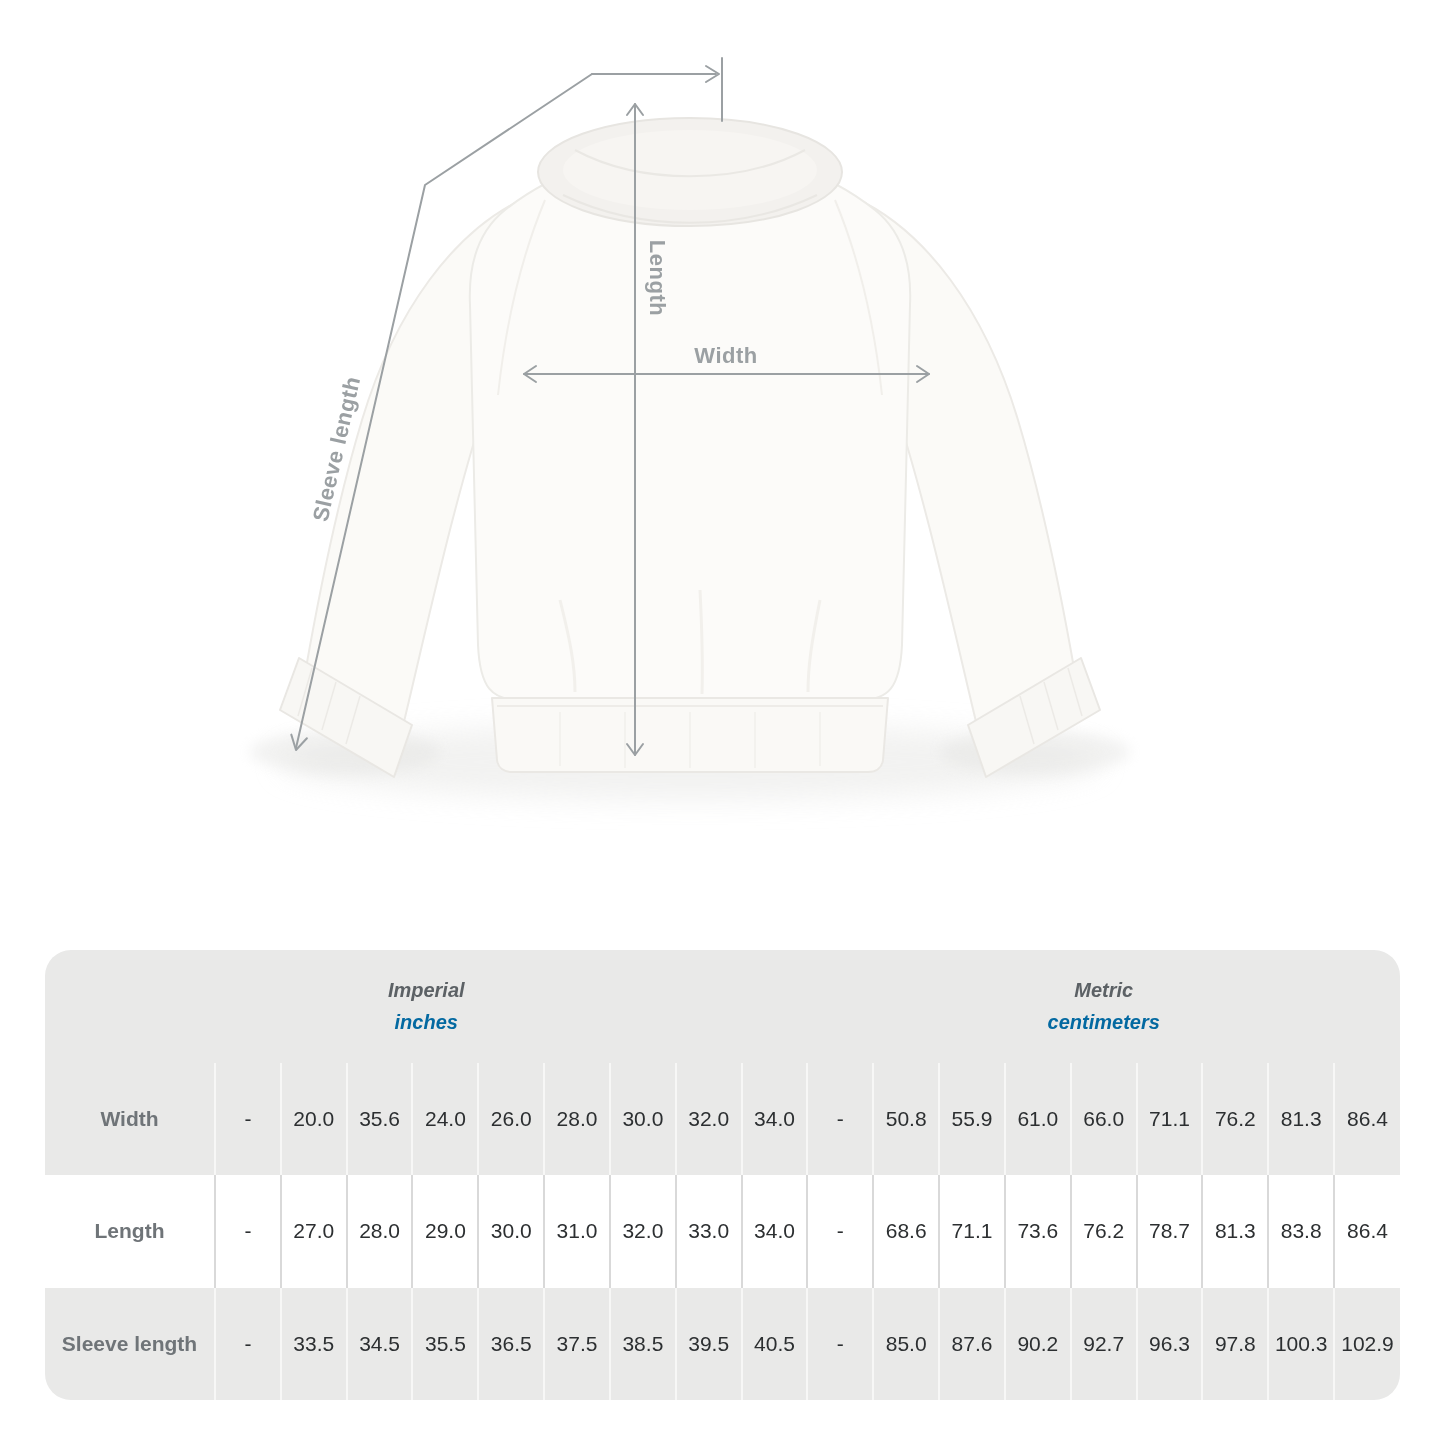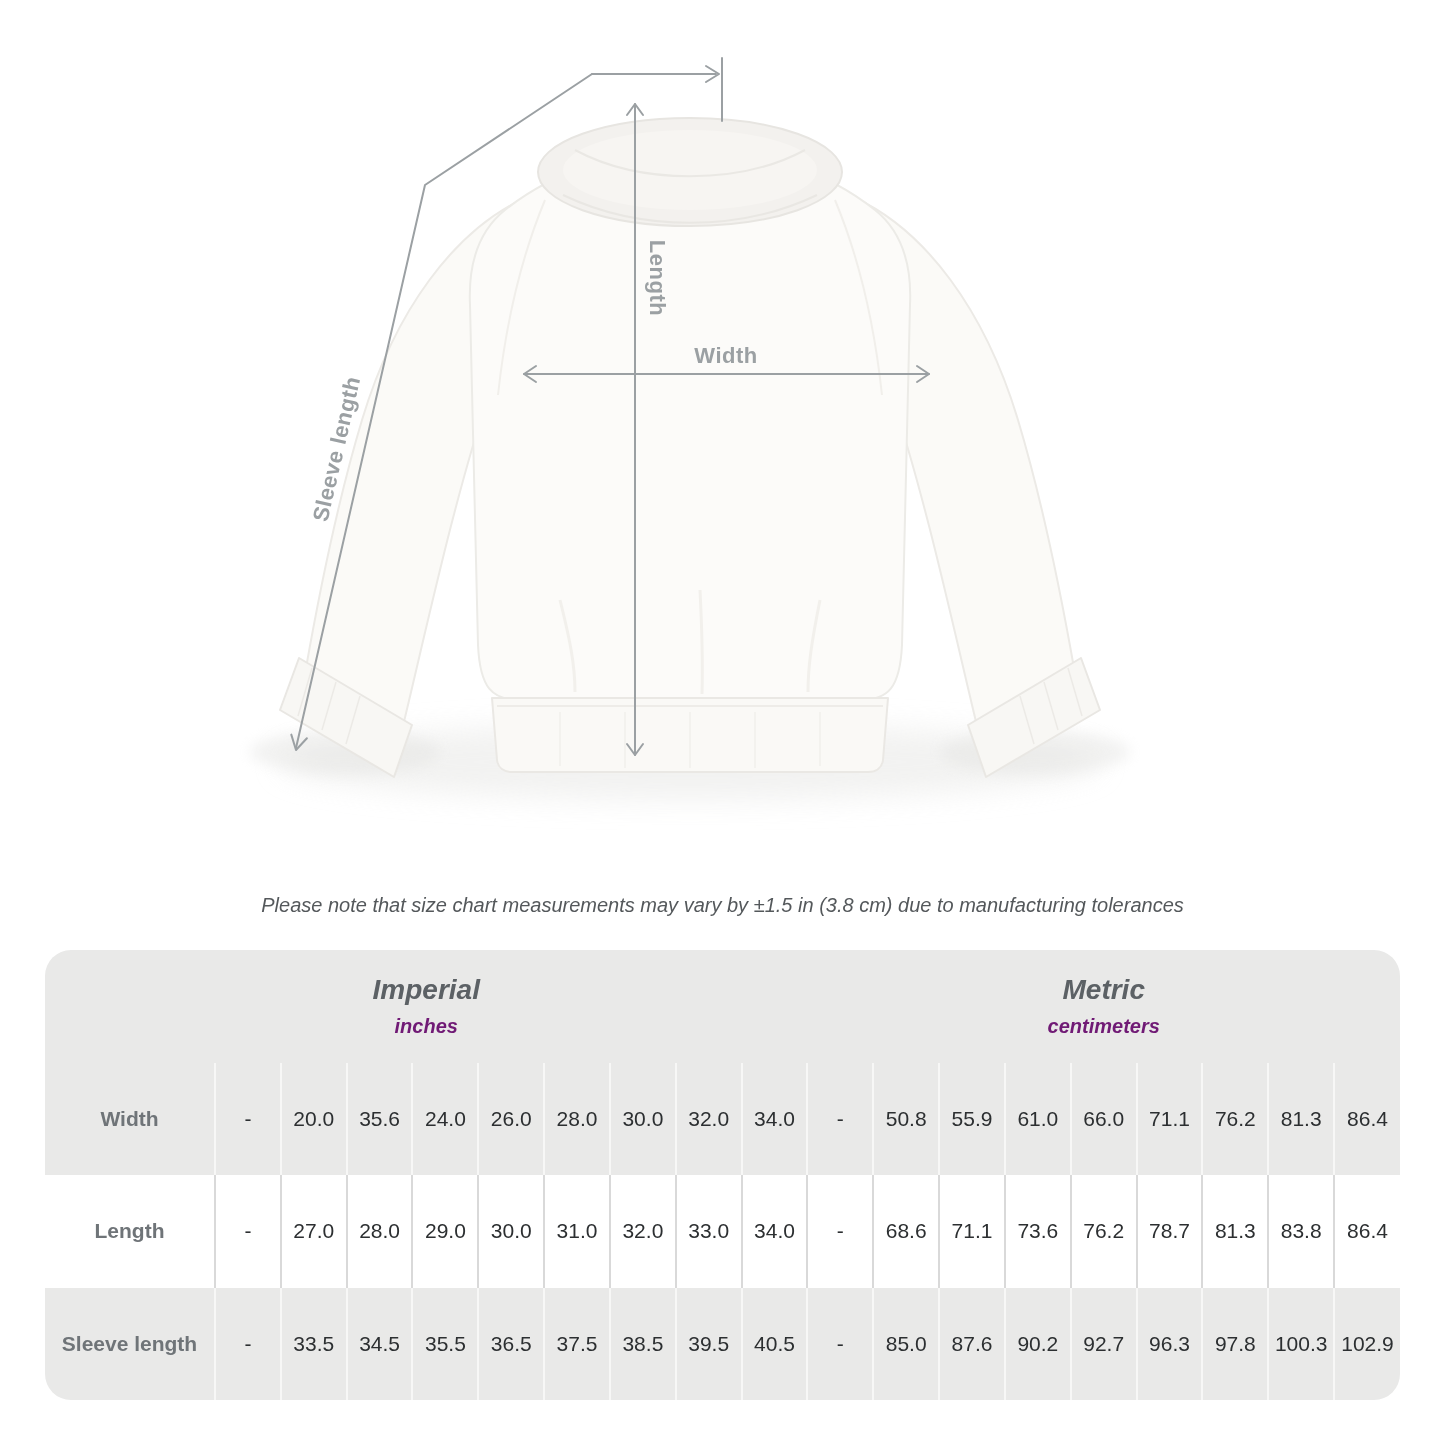--- a/index.html
+++ b/index.html
@@ -20,22 +20,22 @@
   .chart-note{position:absolute;left:0;top:894px;width:1445px;text-align:center;
     font-size:20px;font-style:italic;color:#54585b;}
 
   
   .table-wrap{position:absolute;left:45px;top:950px;width:1355px;height:450px;
     border-radius:26px;overflow:hidden;}
   table.size-table{width:100%;height:100%;border-collapse:collapse;table-layout:fixed;}
   .size-table th,.size-table td{padding:0;text-align:center;vertical-align:middle;}
 
   tr.band-row th{background:#e9e9e8;height:113px;}
-  .unit-title{font-size:28px;font-weight:bold;font-style:italic;color:#5c6165;line-height:1.1;}
-  .unit-sub{font-size:20px;font-style:italic;color:#701a75;margin-top:10px;}
+  .unit-title{font-size:20px;font-weight:bold;font-style:italic;color:#5c6165;line-height:1.1;}
+  .unit-sub{font-size:20px;font-style:italic;color:#0369a1;margin-top:10px;}
 
   tr.size-row{height:82px;}
   tr.size-row th{background:#ffffff;font-size:20px;font-weight:bold;color:#6f7478;
     border-right:2px solid #d9d9d9;}
   tr.size-row th.label-cell{font-size:21px;}
 
   tr.data-row td{font-size:21px;color:#2c2f31;}
   tr.data-row td.label-cell{font-weight:bold;color:#6f7478;}
   tr.row-gray{height:85px;}
   tr.row-gray td{background:#e9e9e8;border-right:2px solid #f7f7f6;}
@@ -113,21 +113,20 @@
       <path d="M524,374 L929,374"></path>
       <polyline points="536,366 524,374 536,382"></polyline>
       <polyline points="917,366 929,374 917,382"></polyline>
     </svg>
 
     <div class="diagram-label" id="length-label">Length</div>
     <div class="diagram-label" id="width-label">Width</div>
     <div class="diagram-label" id="sleeve-label">Sleeve length</div>
   </div>
 
-  <div class="chart-note">Please note that size chart measurements may vary by ±1.5 in (3.8 cm) due to manufacturing tolerances</div>
 
   <div class="table-wrap">
     <table class="size-table">
       <colgroup>
         <col style="width:170px">
         <col>
           <col>
           <col>
           <col>
           <col>

